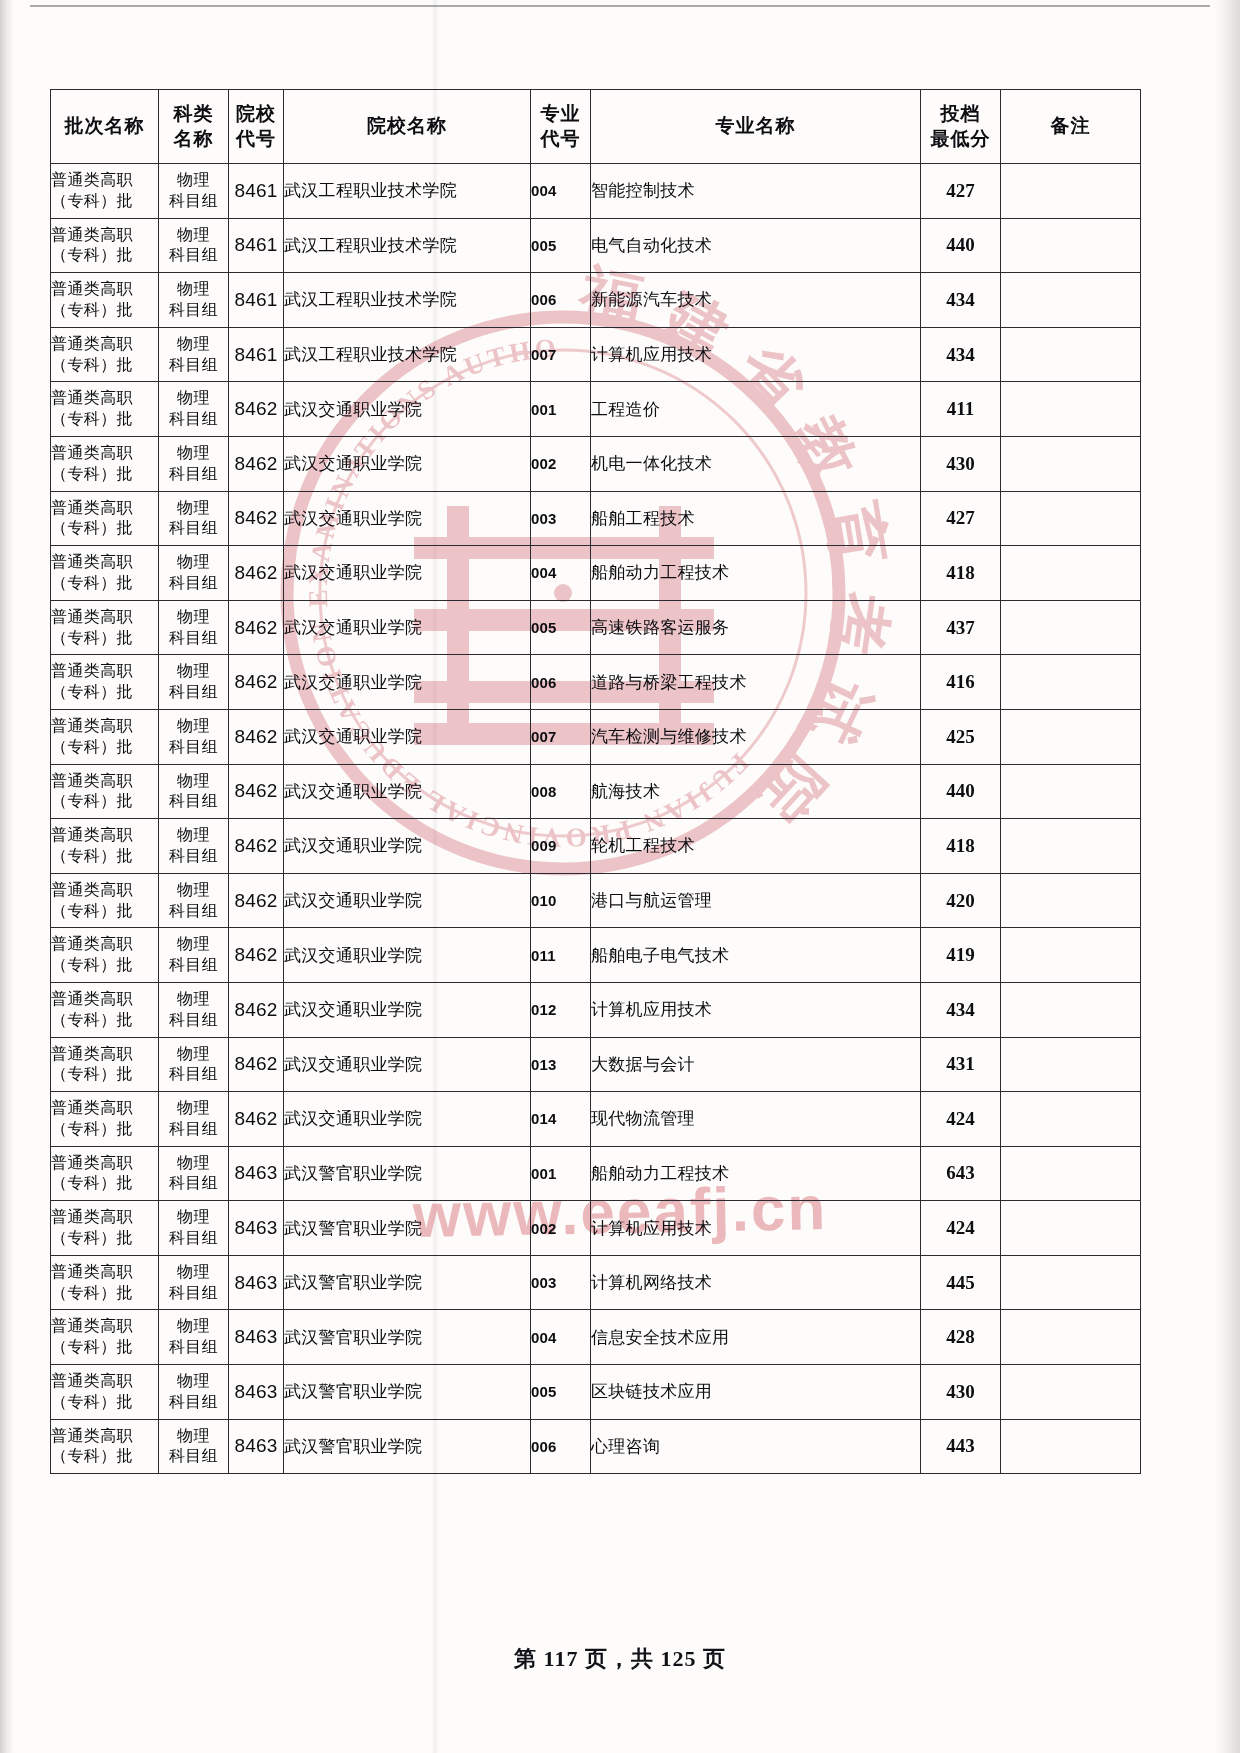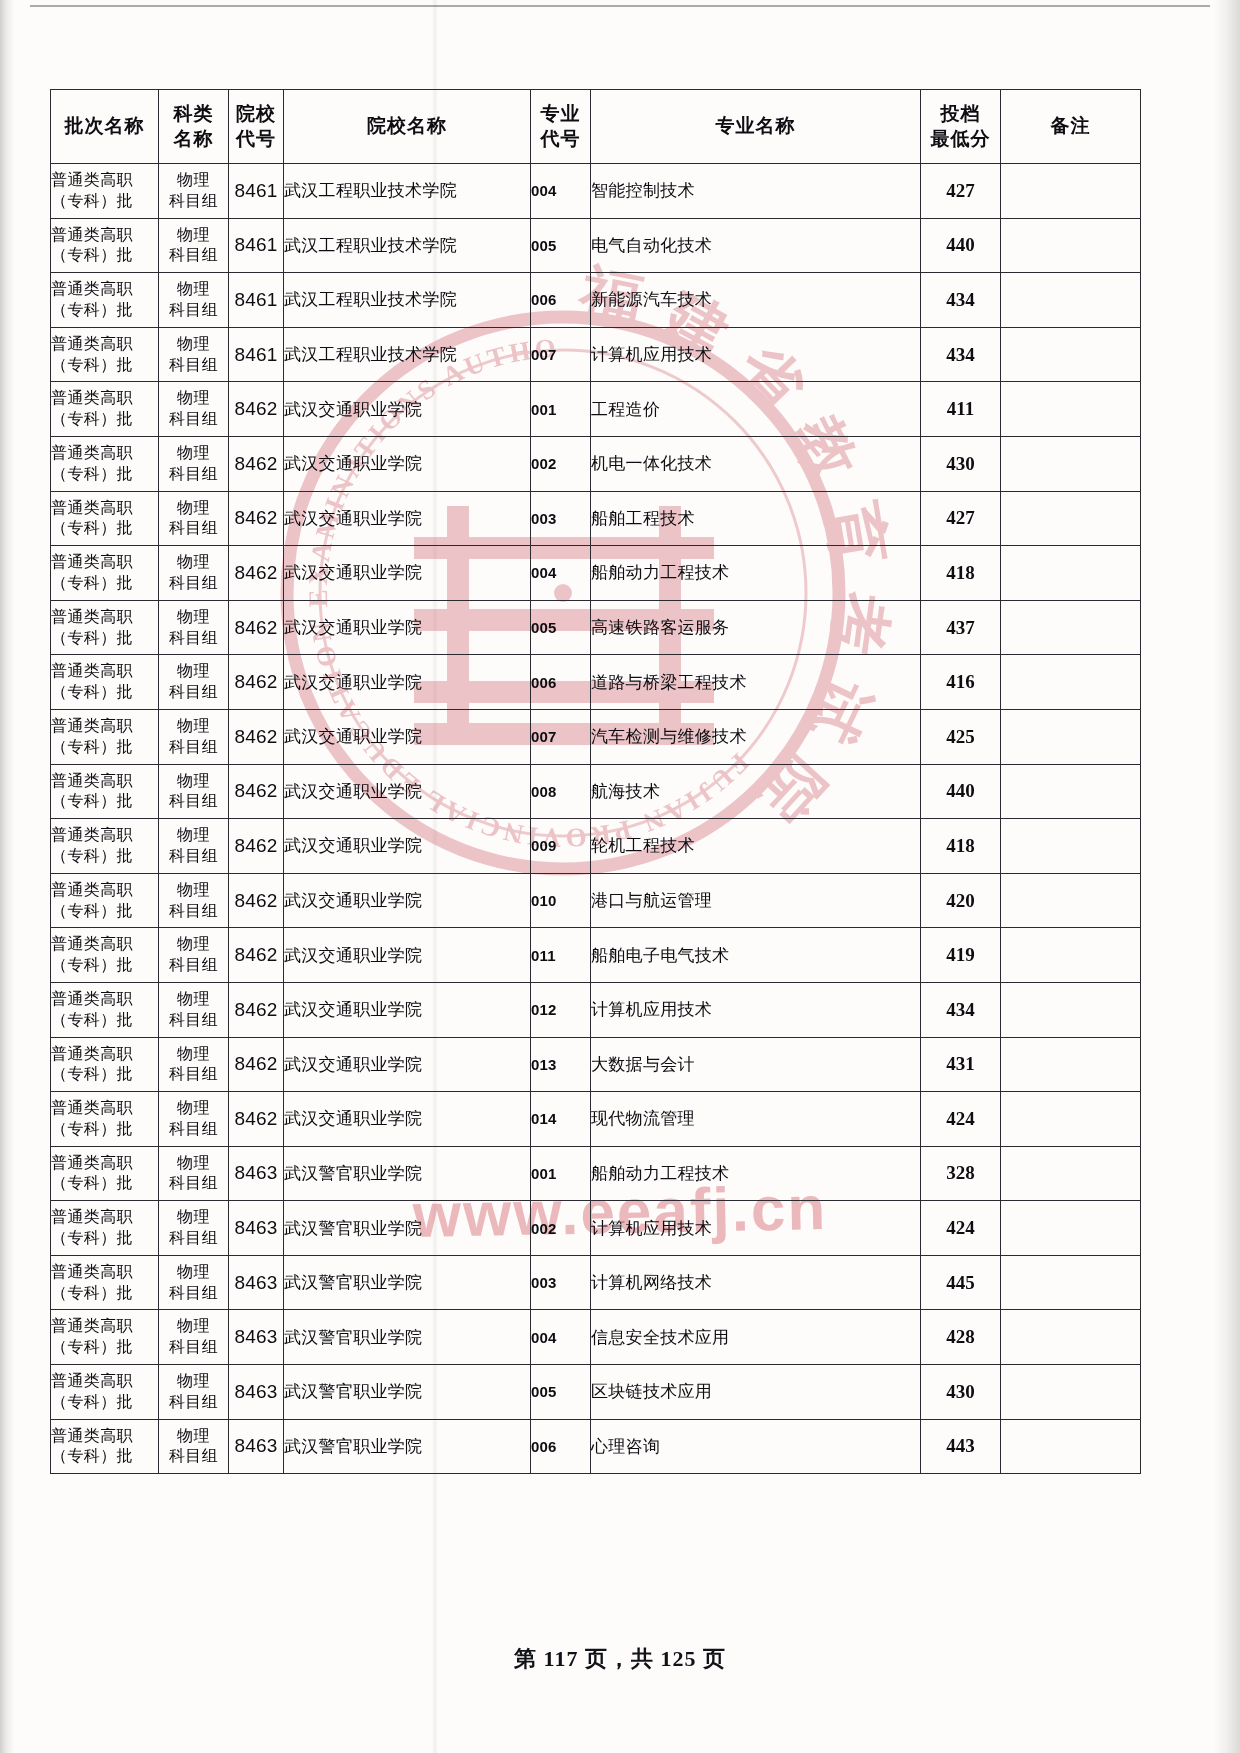--- a/index.html
+++ b/index.html
@@ -577,21 +577,21 @@
               <span class="bl">（专科）批</span>
             </td>
             <td class="subject">
               <span class="sl">物理</span>
               <span class="sl">科目组</span>
             </td>
             <td class="schoolcode"><span>8463</span></td>
             <td class="schoolname"><span>武汉警官职业学院</span></td>
             <td class="majorcode"><span>001</span></td>
             <td class="majorname"><span>船舶动力工程技术</span></td>
-            <td class="score"><span>328</span></td>
+            <td class="score"><span>643</span></td>
             <td class="remark"><span></span></td>
           </tr>
           <tr>
             <td class="batch">
               <span class="bl">普通类高职</span>
               <span class="bl">（专科）批</span>
             </td>
             <td class="subject">
               <span class="sl">物理</span>
               <span class="sl">科目组</span>

